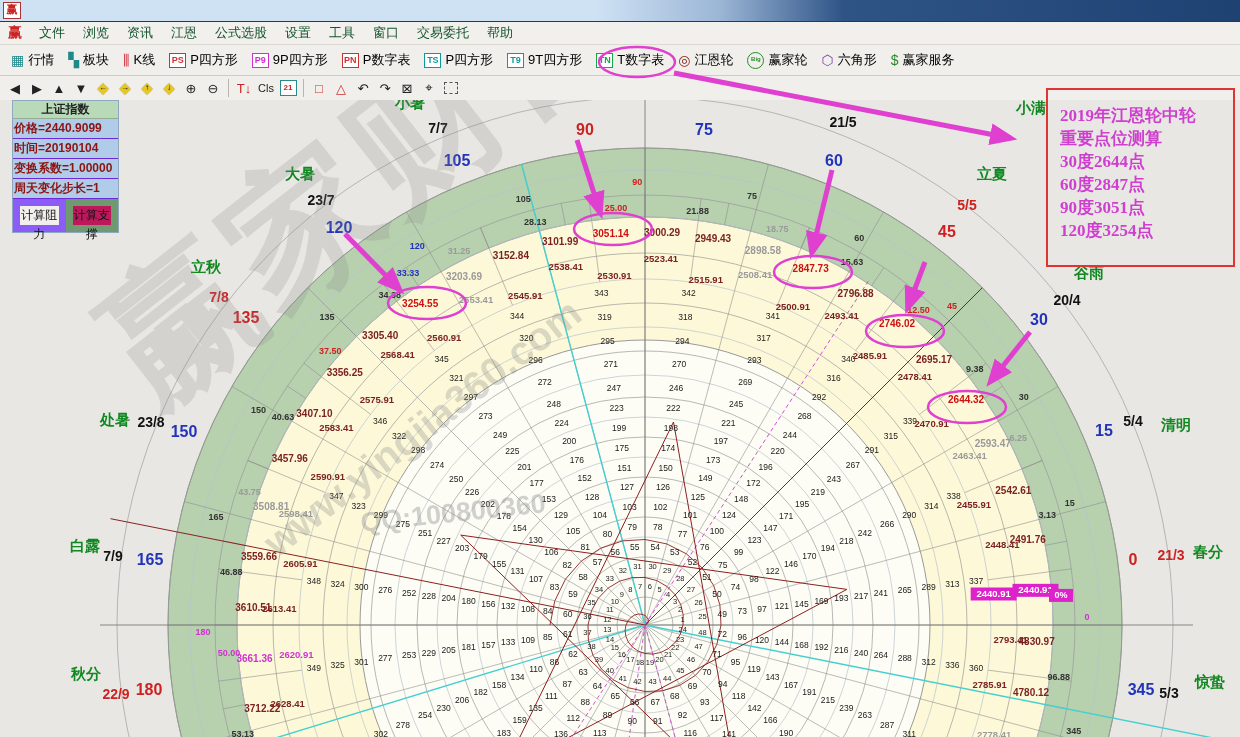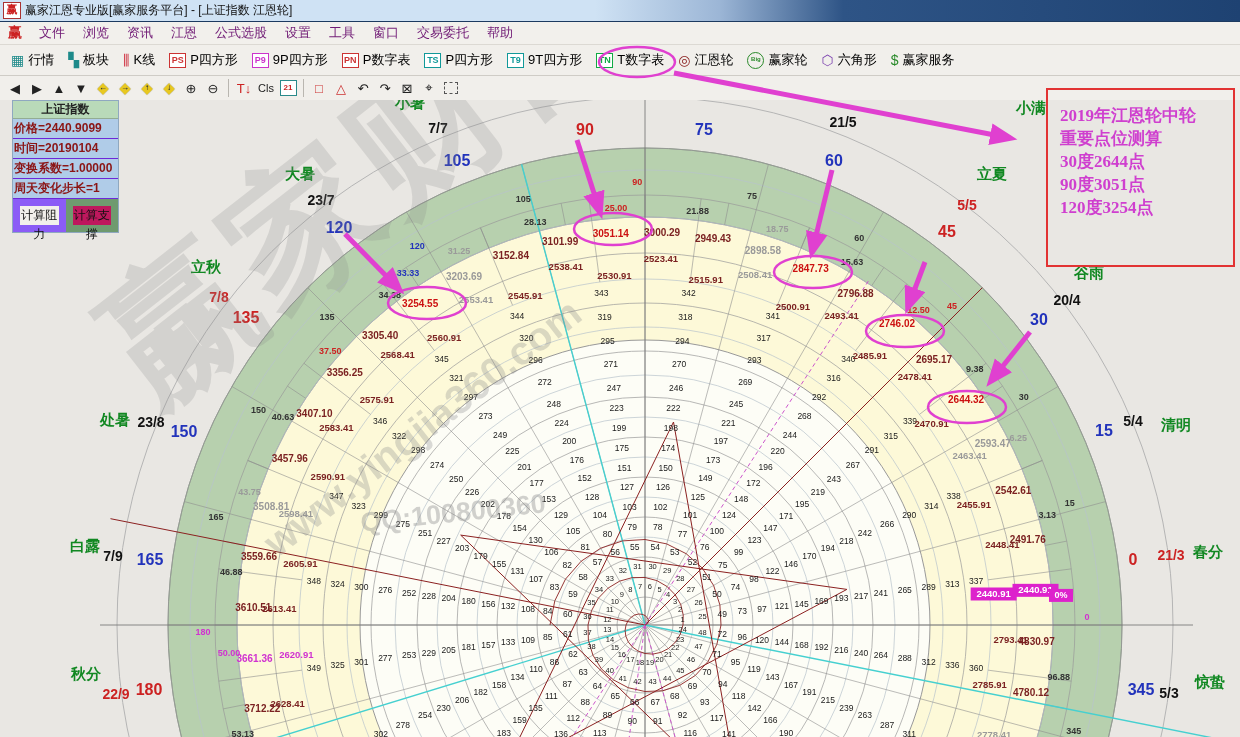--- a/index.html
+++ b/index.html
@@ -6,21 +6,21 @@
   body{width:1240px;height:737px;overflow:hidden;position:relative;
        font-family:"Liberation Sans","DejaVu Sans",sans-serif;background:#e9e7e3;font-size:13px}
   
   .titlebar{height:22px;background:linear-gradient(90deg,#cfe2f4 0%,#cfe2f4 48%,#9cb6d6 58%,#2e5486 68%,#1e4272 100%);
     display:flex;align-items:center;padding-left:3px;border-bottom:1px solid #1d3a60;box-sizing:border-box}
   .app-icon{width:16px;height:15px;background:#fff;border:1px solid #a33;color:#c22;font-weight:bold;
     font-size:11px;line-height:13px;text-align:center;margin-right:4px}
   .title-text{font-size:12px;color:#111}
   .menubar{height:22px;background:#f2f0ec;display:flex;align-items:center;border-bottom:1px solid #dcd9d3}
   .menu-logo{color:#c22;font-weight:bold;font-size:14px;padding:0 8px}
-  .menu-item{padding:0 9px;color:#701a75;cursor:default}
+  .menu-item{padding:0 9px;color:#14532d;cursor:default}
   .toolbar1{height:30px;background:#f1efeb;border-bottom:1px solid #cfccc6;display:flex;align-items:center;padding-left:4px}
   .tb1-item{display:flex;align-items:center;gap:4px;padding:0 7px;height:26px;cursor:default}
   .badge{display:inline-block;min-width:15px;height:13px;border:1px solid;font-size:9px;font-weight:bold;
     line-height:13px;text-align:center;background:#fff}
   .glyph-icon{font-size:14px;line-height:14px}
   .big-circ{display:inline-block;width:15px;height:15px;border:1.5px solid #2a8a2a;border-radius:50%;
     color:#2a8a2a;font-size:6px;font-weight:bold;line-height:13px;text-align:center}
   .toolbar2{height:24px;background:#f1efeb;border-bottom:1px solid #c9c6c0;display:flex;align-items:center;padding-left:4px}
   .tb2-btn{min-width:22px;height:20px;display:flex;align-items:center;justify-content:center;
     font-size:13px;color:#222;position:relative;cursor:default}
@@ -53,21 +53,20 @@
   .anno-box{position:absolute;left:1046px;top:88px;width:189px;height:179px;border:2px solid #e23333;
     z-index:30;box-sizing:border-box;padding:14px 0 8px 12px}
   .anno-line{color:#cf3fcf;font-size:17px;font-weight:bold;line-height:23px;font-family:"Liberation Serif","DejaVu Serif",serif}
   .overlay{position:absolute;left:0;top:0;z-index:100;pointer-events:none}
 </style>
 </head>
 <body>
 
 <div class="titlebar">
   <span class="app-icon">赢</span>
-  <span class="title-text">赢家江恩专业版[赢家服务平台] - [上证指数 江恩轮]</span>
 </div>
 
 <div class="menubar">
   <span class="menu-logo">赢</span>
   <span id="menu-items" style="display:flex">
       <span class="menu-item">文件</span>
       <span class="menu-item">浏览</span>
       <span class="menu-item">资讯</span>
       <span class="menu-item">江恩</span>
       <span class="menu-item">公式选股</span>
@@ -789,20 +788,21 @@
     </svg>
   <div class="wm wm-site">赢家财富网</div>
   <div class="wm wm-url">www.yingjia360.com</div>
   <div class="wm wm-qq">QQ:100800360</div>
 </div>
 
 <div class="anno-box" id="anno-box">
     <div class="anno-line">2019年江恩轮中轮</div>
     <div class="anno-line">重要点位测算</div>
     <div class="anno-line">30度2644点</div>
+    <div class="anno-line">60度2847点</div>
     <div class="anno-line">90度3051点</div>
     <div class="anno-line">120度3254点</div>
   </div>
 
 <svg id="overlay" class="overlay" width="1240" height="737">
     <defs>
       <marker id="ah" markerWidth="7" markerHeight="6" refX="4" refY="2.2" orient="auto">
         <path d="M0,0 L5.5,2.2 L0,4.4 Z" fill="#e040d0"></path>
       </marker>
     </defs>

